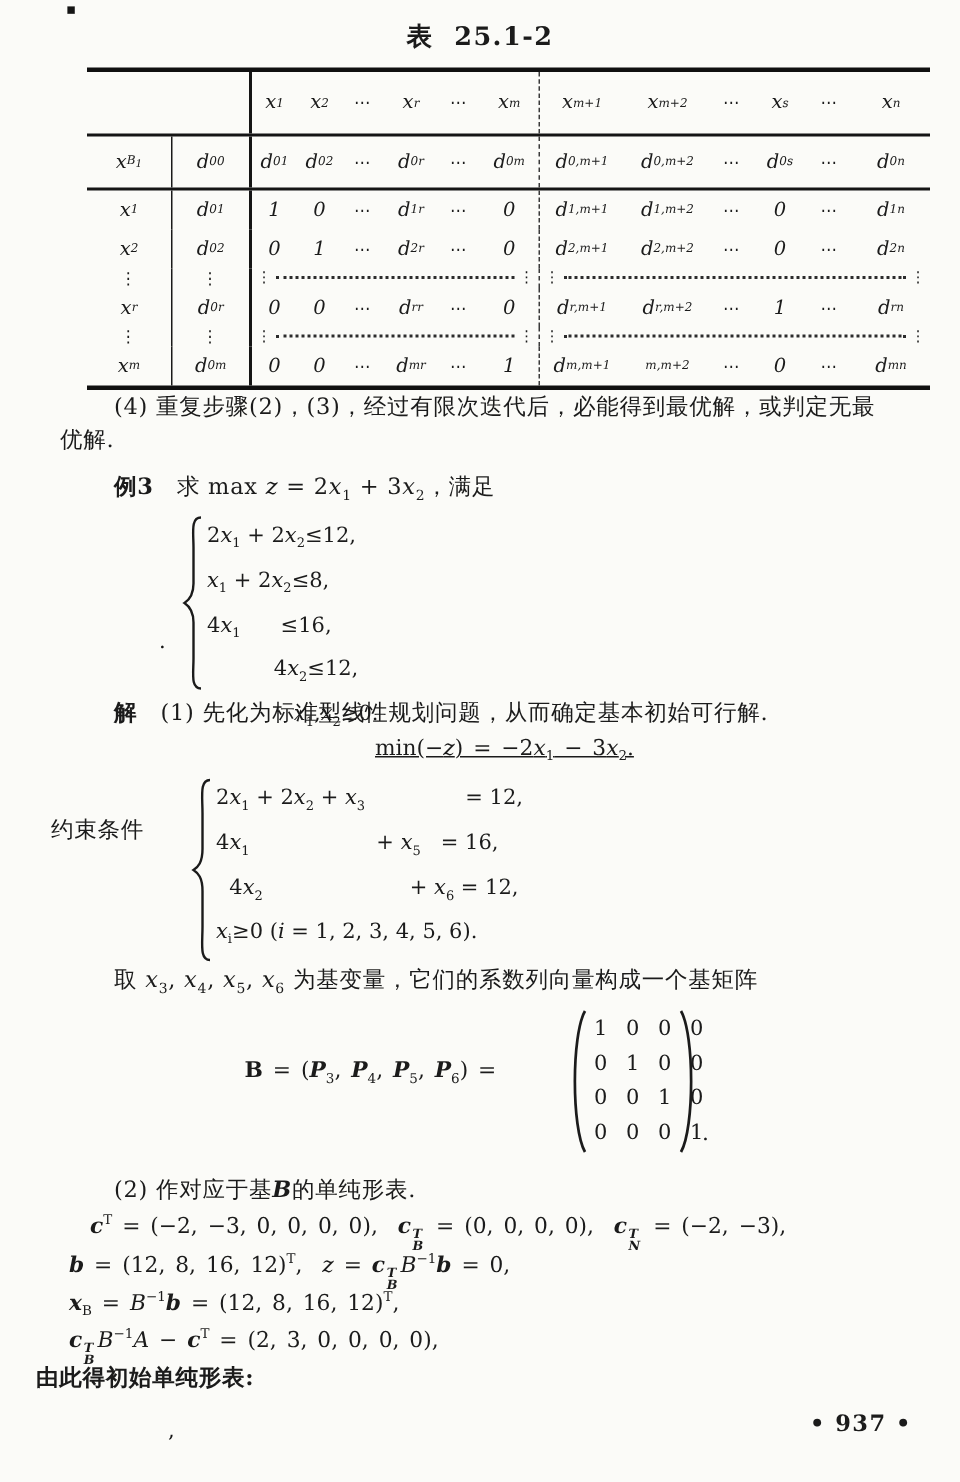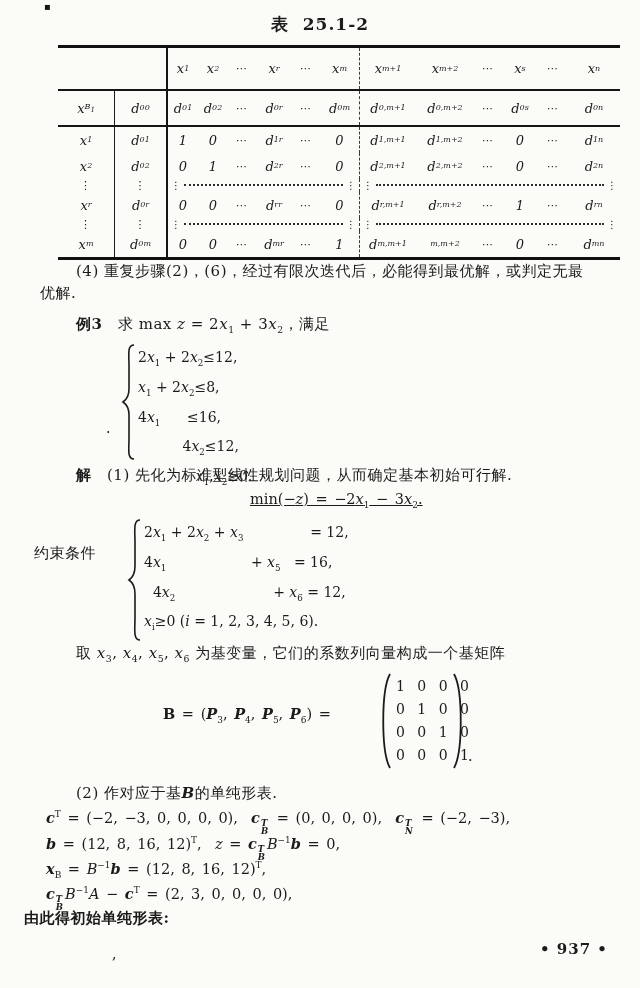--- a/index.html
+++ b/index.html
@@ -309,21 +309,21 @@
         <div class="tcell c11" style="width: 36px;">0</div>
         <div class="tcell c12 dcell" style="width: 30px;">⋯</div>
         <div class="tcell c13" style="width: 52px;">
           <i>d</i>
           <sub>mn</sub>
         </div>
       </div>
     </div>
 </div>
 
-<div class="abs cjk" style="left:76px;top:262px;">(4) 重复步骤(2)，(6)，经过有限次迭代后，必能得到最优解，或判定无最</div>
+<div class="abs cjk" style="left:76px;top:262px;">(4) 重复步骤(2)，(3)，经过有限次迭代后，必能得到最优解，或判定无最</div>
 <div class="abs cjk" style="left:40px;top:284px;">优解.</div>
 
 <div class="abs cjk" style="left:76px;top:315px;"><b>例3</b>　求 max <i>z</i> = 2<i>x</i><sub>1</sub> + 3<i>x</i><sub>2</sub>，满足</div>
 
 <svg class="brace-svg" style="left:120px;top:343px;" width="16" height="118" viewBox="0 0 16 118" preserveAspectRatio="none">
   <path d="M 14 2 C 7 2 9 12 9 22 L 9 46 C 9 54 6 57 3 59 C 6 61 9 64 9 72 L 9 96 C 9 106 7 116 14 116" stroke-width="1.6"></path>
 </svg>
 <div class="abs" style="left:138px;top:345px;">
   <div class="mline">2<i>x</i><sub>1</sub> + 2<i>x</i><sub>2</sub>≤12,</div>
   <div class="mline"><i>x</i><sub>1</sub> + 2<i>x</i><sub>2</sub>≤8,</div>
@@ -359,20 +359,20 @@
   <div class="mx-row">0 0 1 0</div>
   <div class="mx-row">0 0 0 1</div>
 </div>
 <svg class="paren-svg" style="left:452px;top:672px;" width="14" height="98" viewBox="0 0 14 98" preserveAspectRatio="none">
   <path d="M 2 2 C 11 18 11 80 2 96" stroke-width="1.8"></path>
 </svg>
 <div class="abs math" style="left:468px;top:748px;">.</div>
 
 <div class="abs cjk" style="left:76px;top:784px;">(2) 作对应于基<b><i>B</i></b>的单纯形表.</div>
 
-<div class="abs math" style="left:46px;top:809px;"><b><i>c</i></b><sup>T</sup> = (−2, −3, 0, 0, 0, 0),  <b><i>c</i></b><span class="stk"><span>T</span><span>B</span></span> = (0, 0, 0, 0),  <b><i>c</i></b><span class="stk"><span>T</span><span>N</span></span> = (−2, −3),</div>
+<div class="abs math" style="left:60px;top:809px;"><b><i>c</i></b><sup>T</sup> = (−2, −3, 0, 0, 0, 0),  <b><i>c</i></b><span class="stk"><span>T</span><span>B</span></span> = (0, 0, 0, 0),  <b><i>c</i></b><span class="stk"><span>T</span><span>N</span></span> = (−2, −3),</div>
 <div class="abs math" style="left:46px;top:835px;"><b><i>b</i></b> = (12, 8, 16, 12)<sup>T</sup>,  <i>z</i> = <b><i>c</i></b><span class="stk"><span>T</span><span>B</span></span><i>B</i><sup>−1</sup><b><i>b</i></b> = 0,</div>
 <div class="abs math" style="left:46px;top:860px;"><b><i>x</i></b><sub>B</sub> = <i>B</i><sup>−1</sup><b><i>b</i></b> = (12, 8, 16, 12)<sup>T</sup>,</div>
 <div class="abs math" style="left:46px;top:885px;"><b><i>c</i></b><span class="stk"><span>T</span><span>B</span></span><i>B</i><sup>−1</sup><i>A</i> − <b><i>c</i></b><sup>T</sup> = (2, 3, 0, 0, 0, 0),</div>
 
 <div class="abs cjk" style="left:24px;top:909px;font-weight:bold;">由此得初始单纯形表:</div>
 
 <div class="abs pgnum" style="left:540px;top:940px;">• 937 •</div>
 
 </body></html>

